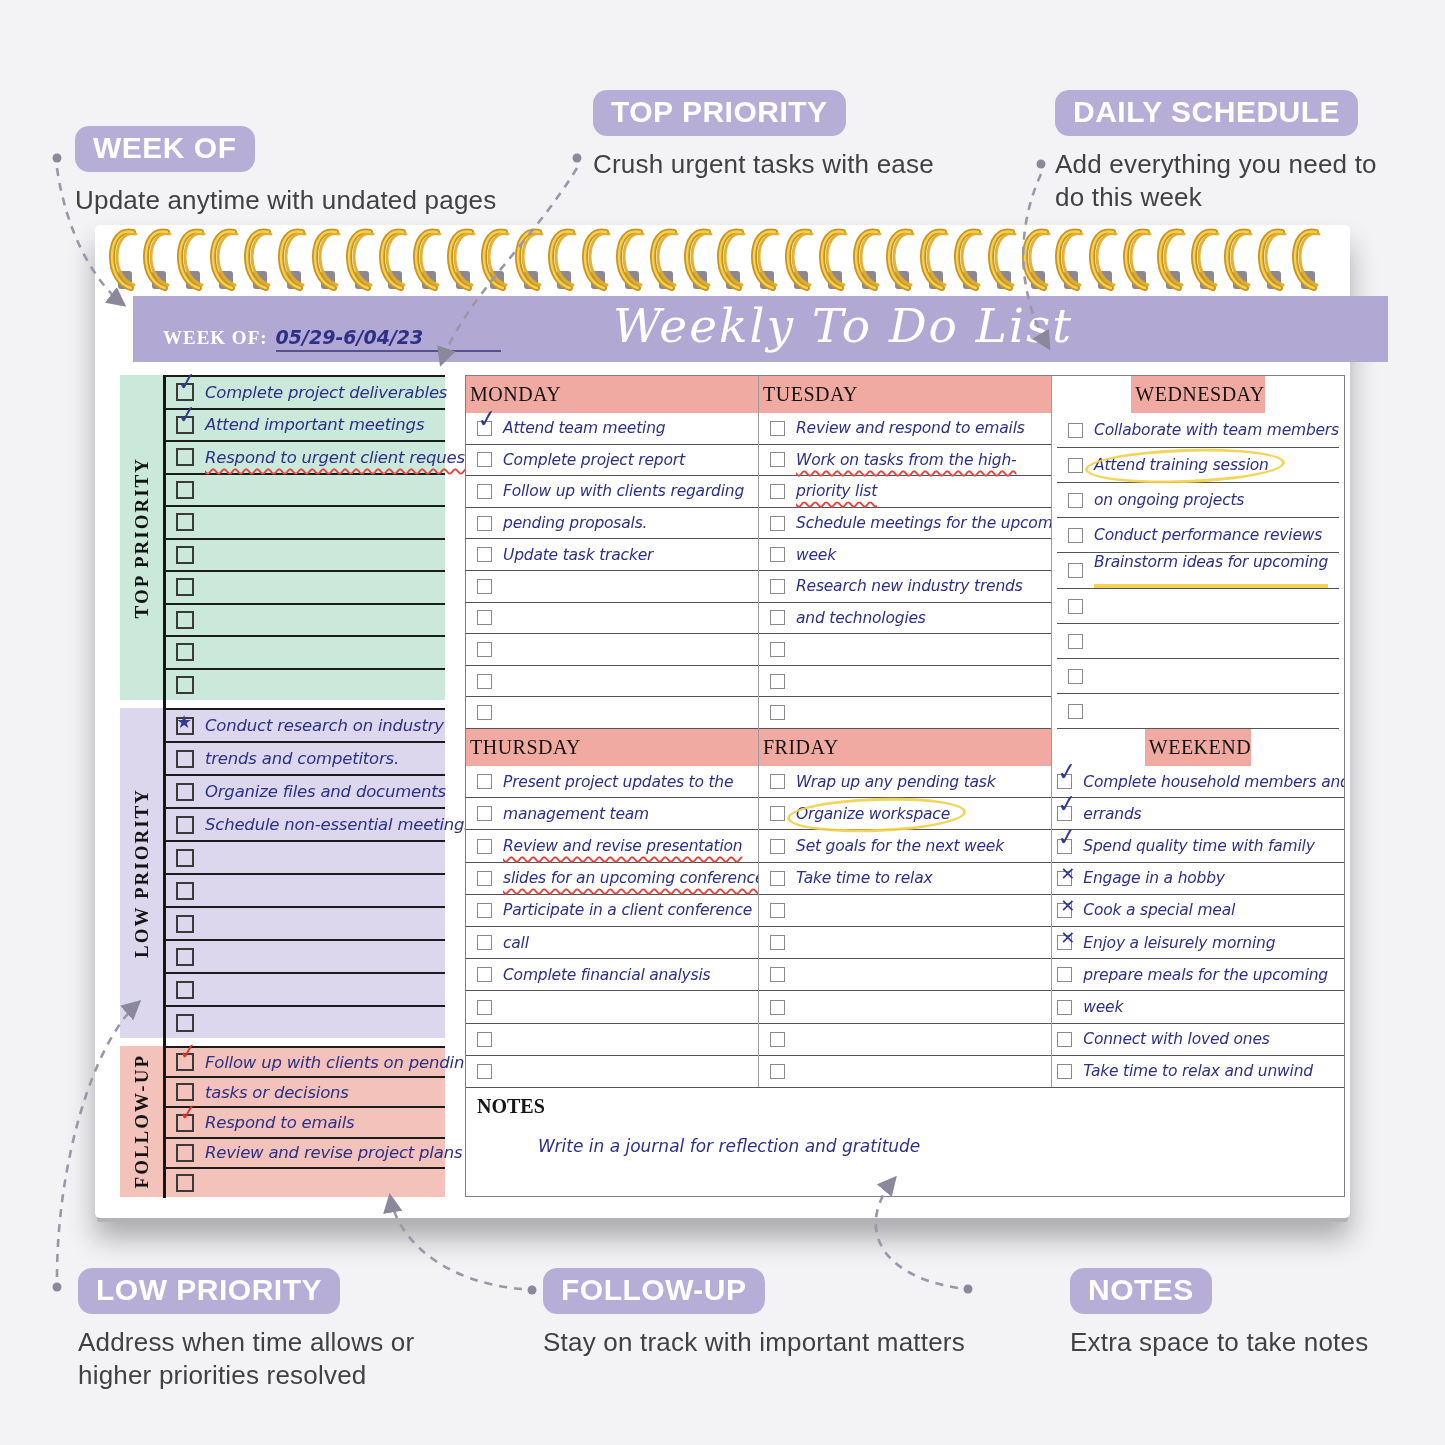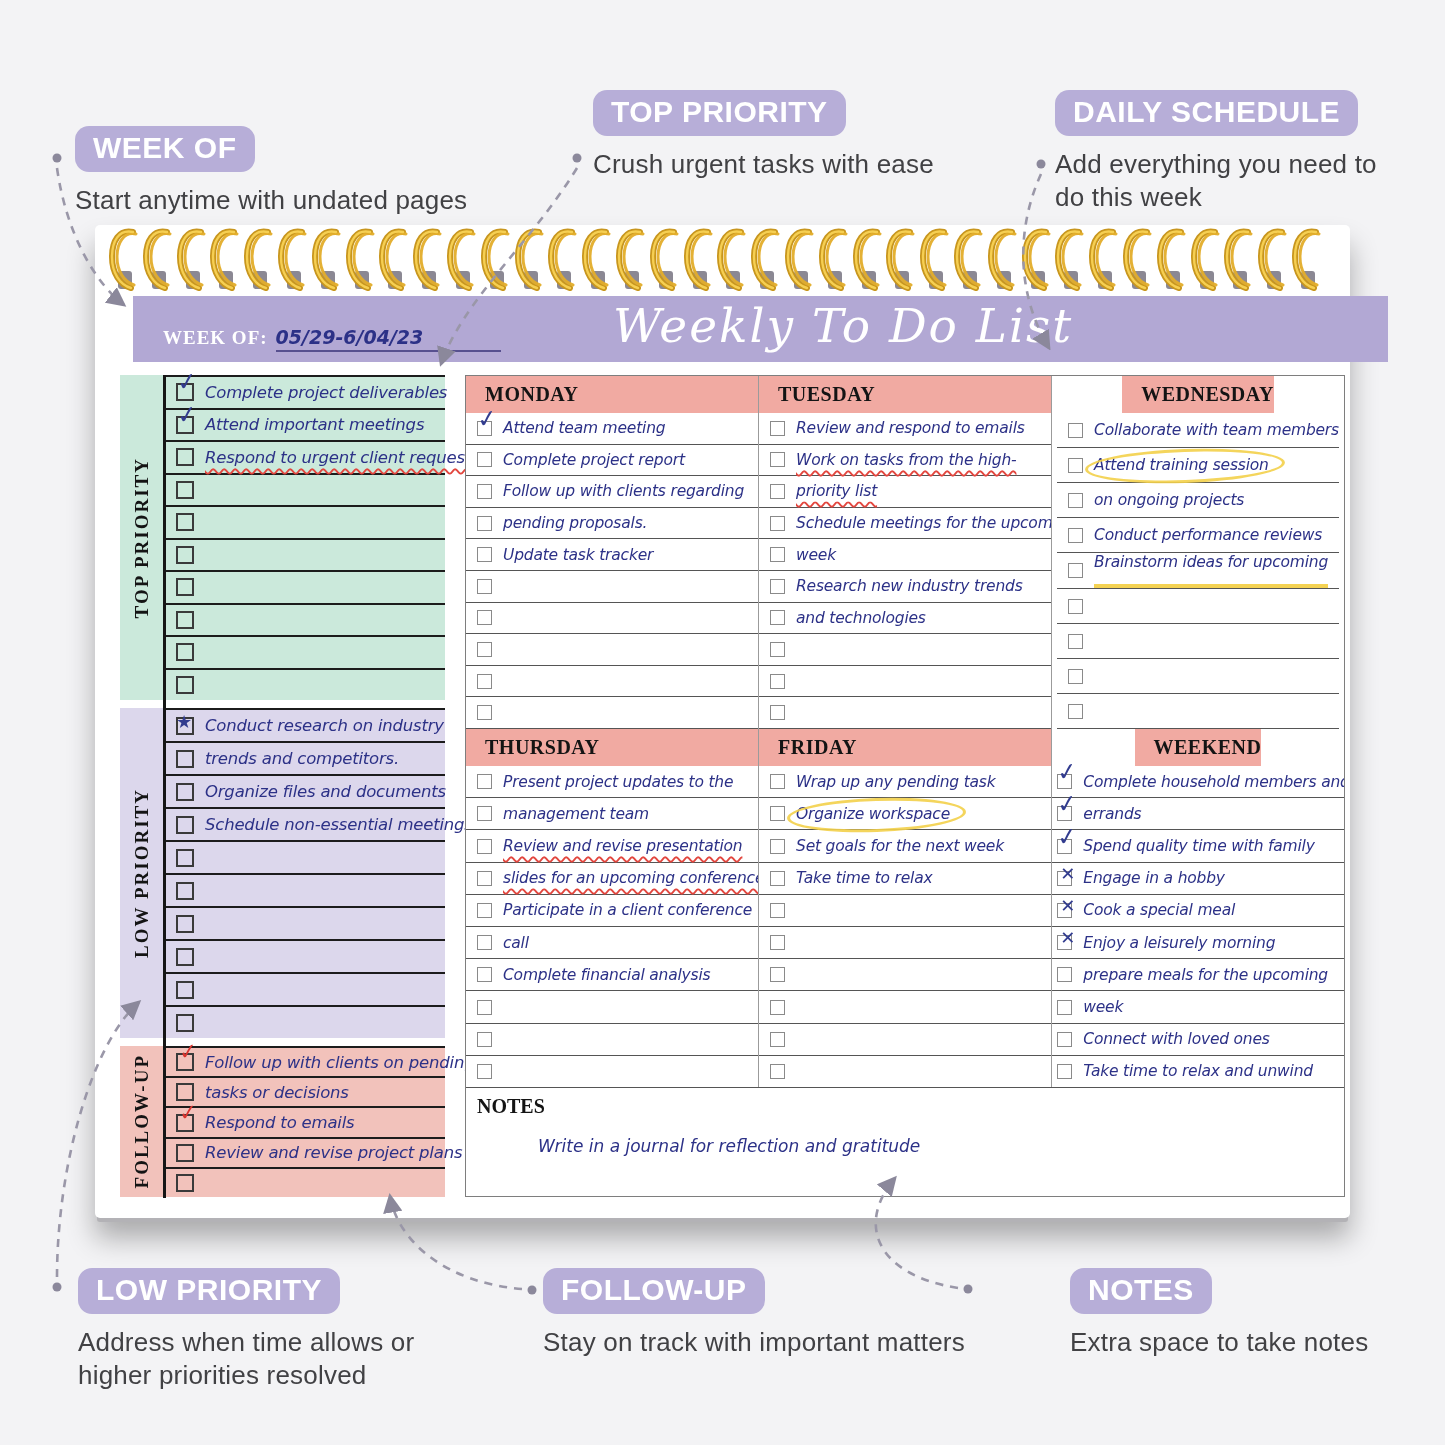--- a/index.html
+++ b/index.html
@@ -66,22 +66,22 @@
                  border:3px solid rgba(243,208,74,.9);border-radius:50%;transform:rotate(-2deg);}
 
   
   .grid{position:absolute;left:370px;top:150px;width:880px;height:822px;border:1.5px solid #7e7e7e;
         box-sizing:border-box;display:flex;flex-direction:column;z-index:5;background:#fff;}
   .dayband{display:flex;}
   .dayband.b1{height:353px;}
   .dayband.b2{height:358px;}
   .daycol{flex:1;display:flex;flex-direction:column;border-right:1px solid #9b9b9b;overflow:hidden;}
   .daycol:last-child{border-right:none;align-items:center;}
-  .dayhead{flex:none;height:37px;background:#f1aaa2;display:flex;align-items:center;padding-left:19px;
-           font-family:"Liberation Serif",serif;font-weight:700;font-size:20px;letter-spacing:.5px;color:#141414;}
+  .dayhead{flex:none;height:37px;background:#f1aaa2;display:flex;align-items:center;padding-left:4px;
+           font-family:"Liberation Serif",serif;font-weight:400;font-size:20px;letter-spacing:.5px;color:#141414;}
   .dayrows{flex:1;display:flex;flex-direction:column;}
   .dayrows .row{border-bottom:1.4px solid #555;}
   .dayrows .row:last-child{border-bottom:1.4px solid #555;}
   .dayband.b2 .dayrows .row:last-child{border-bottom:none;}
   .dayrows .cb{width:13px;height:13px;border:1.8px solid #8a8a8a;margin-left:11px;}
   .dayrows .txt{font-size:15.5px;}
 
   .notes{flex:1;position:relative;border-top:1.4px solid #555;}
   .notes-label{position:absolute;left:11px;top:7px;font-family:"Liberation Serif",serif;font-weight:700;
                font-size:20px;color:#141414;}
@@ -112,21 +112,21 @@
       <circle cx="577" cy="158" r="4.5"></circle>
       <circle cx="1041" cy="164" r="4.5"></circle>
       <circle cx="57" cy="1287" r="4.5"></circle>
       <circle cx="532" cy="1290" r="4.5"></circle>
       <circle cx="968" cy="1289" r="4.5"></circle>
     </g>
   </svg>
 
   <div class="callout" style="left:75px;top:90px;margin-top:36px;">
     <div class="badge">WEEK OF</div>
-    <div class="desc nowrap">Start anytime with undated pages</div>
+    <div class="desc nowrap">Update anytime with undated pages</div>
   </div>
   <div class="callout" style="left:593px;top:90px;">
     <div class="badge">TOP PRIORITY</div>
     <div class="desc nowrap">Crush urgent tasks with ease</div>
   </div>
   <div class="callout" style="left:1055px;top:90px;width:350px;">
     <div class="badge">DAILY SCHEDULE</div>
     <div class="desc" style="width:330px;">Add everything you need to do this week</div>
   </div>
 

